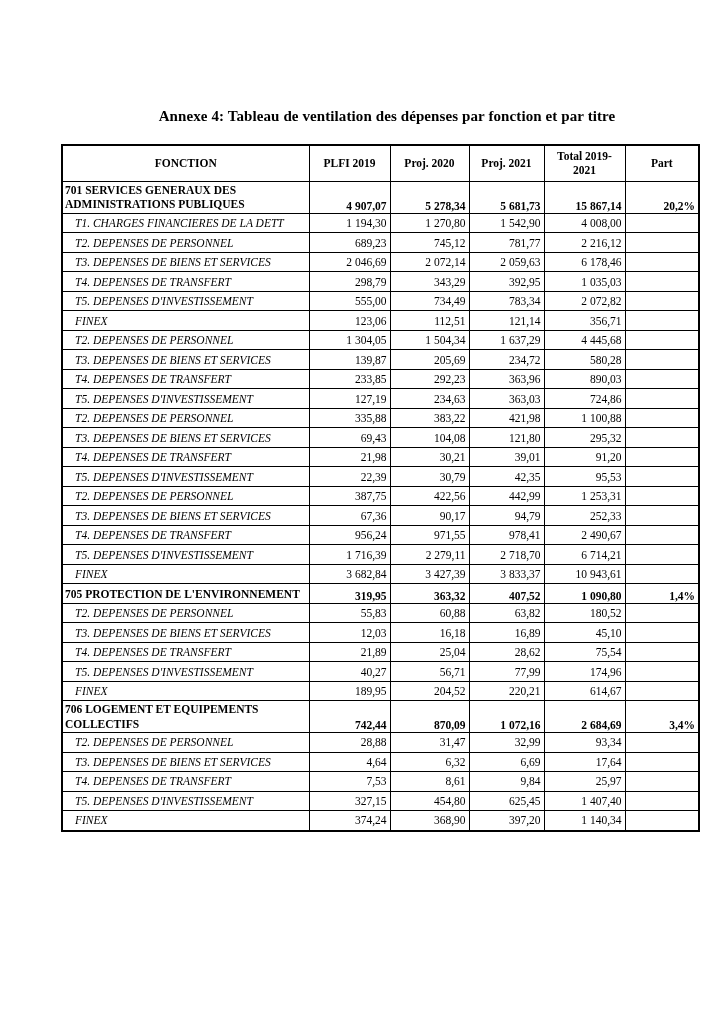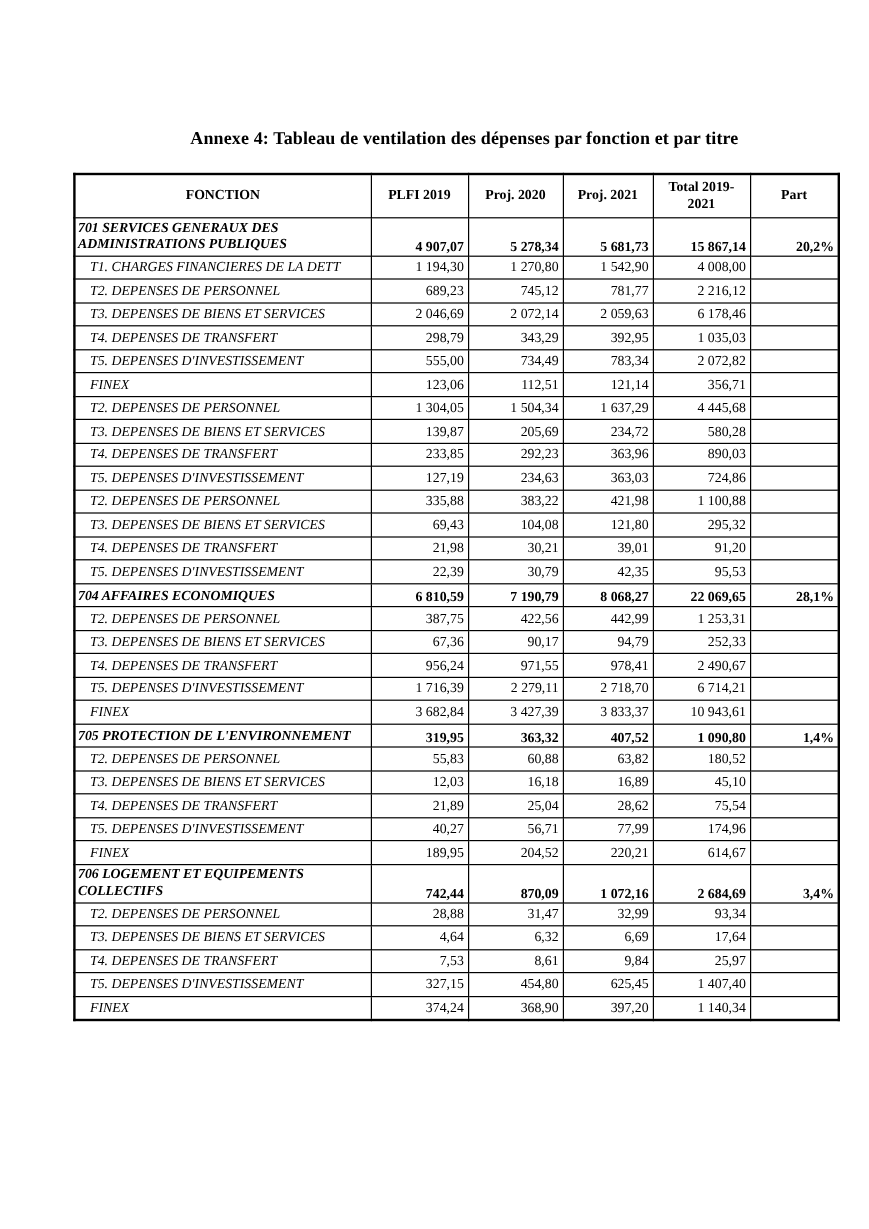--- a/index.html
+++ b/index.html
@@ -58,21 +58,20 @@
   tr.detail td { height: 16.5px; font-weight: normal; }
   tr.detail td.label { padding-left: 12px; font-style: italic; }
   tr.section td {
     font-weight: bold;
     vertical-align: bottom;
   }
   tr.section td.label {
     white-space: normal;
     line-height: 1.25;
     padding-left: 2px;
-    font-style: italic;
   }
   tr.section td { height: 16.5px; }
 </style>
 </head>
 <body>
 
 <div class="page">
 
   <div class="page-title">Annexe 4: Tableau de ventilation des dépenses par fonction et par titre</div>
 
@@ -209,28 +208,20 @@
       <td class="num"></td>
     </tr>
         <tr class="detail">
       <td class="label">T5. DEPENSES D'INVESTISSEMENT</td>
       <td class="num">22,39</td>
       <td class="num">30,79</td>
       <td class="num">42,35</td>
       <td class="num">95,53</td>
       <td class="num"></td>
     </tr>
-        <tr class="section">
-      <td class="label">704 AFFAIRES ECONOMIQUES</td>
-      <td class="num">6 810,59</td>
-      <td class="num">7 190,79</td>
-      <td class="num">8 068,27</td>
-      <td class="num">22 069,65</td>
-      <td class="num">28,1%</td>
-    </tr>
         <tr class="detail">
       <td class="label">T2. DEPENSES DE PERSONNEL</td>
       <td class="num">387,75</td>
       <td class="num">422,56</td>
       <td class="num">442,99</td>
       <td class="num">1 253,31</td>
       <td class="num"></td>
     </tr>
         <tr class="detail">
       <td class="label">T3. DEPENSES DE BIENS ET SERVICES</td>

